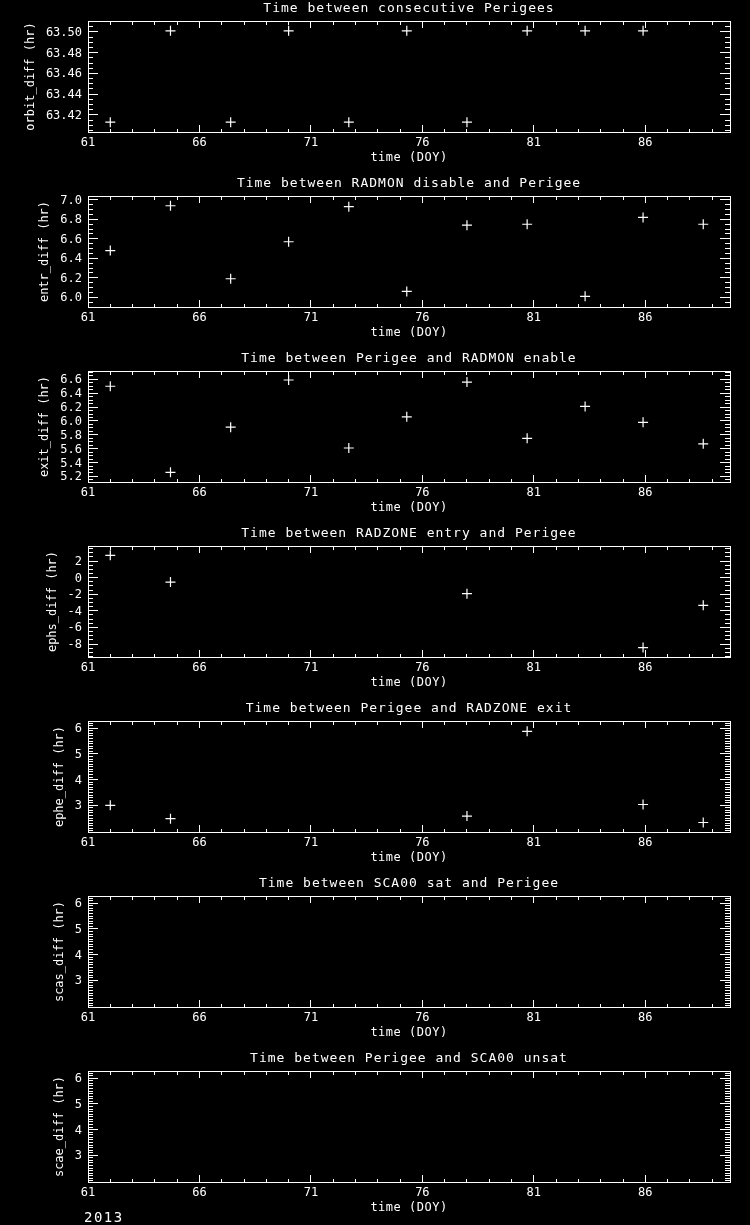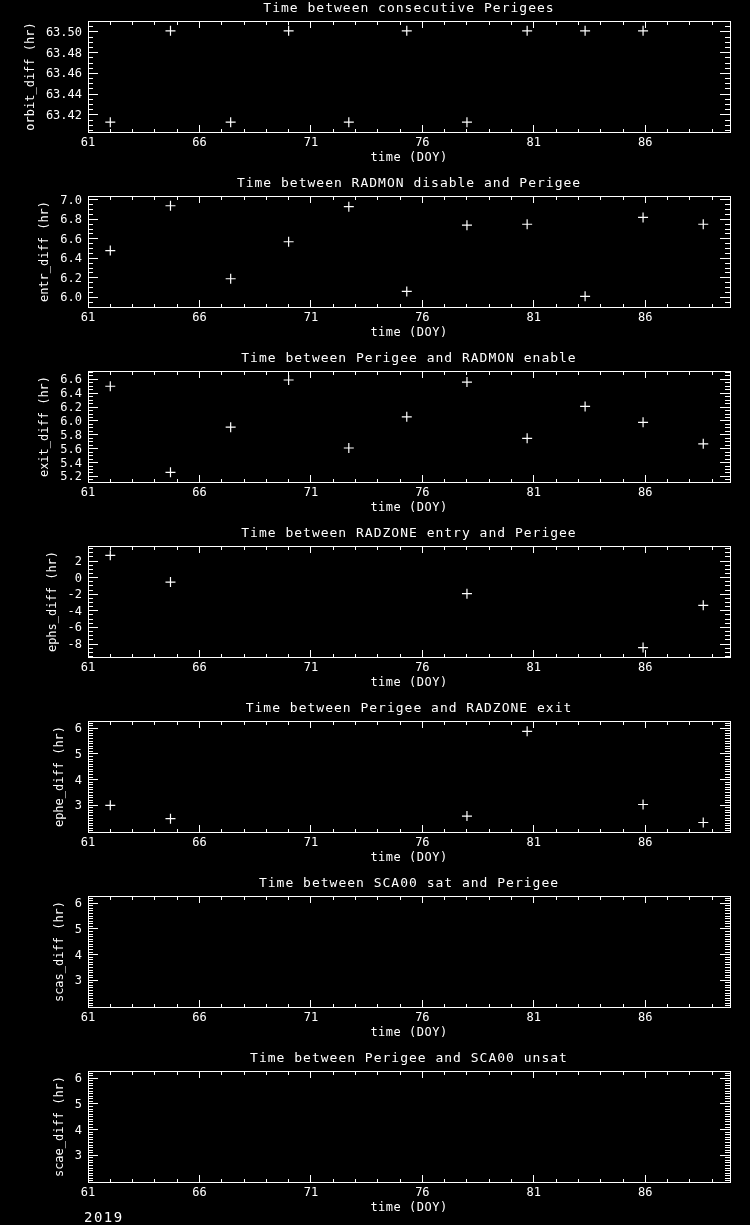--- a/index.html
+++ b/index.html
@@ -1060,14 +1060,14 @@
         <text x="199.45833333333334" y="146" text-anchor="middle">66</text>
         <text x="310.9166666666667" y="146" text-anchor="middle">71</text>
         <text x="422.37500000000006" y="146" text-anchor="middle">76</text>
         <text x="533.8333333333334" y="146" text-anchor="middle">81</text>
         <text x="645.2916666666667" y="146" text-anchor="middle">86</text>
         <text x="409" y="12" text-anchor="middle" class="title">Time between Perigee and SCA00 unsat</text>
         <text x="409" y="161" text-anchor="middle" class="xlabel">time (DOY)</text>
         <text transform="translate(62.8,76.5) rotate(-90)" text-anchor="middle">scae_diff (hr)</text>
       </svg>
     </div>
-  <div id="year">2019</div>
+  <div id="year">2013</div>
 </div>
 
 </body></html>

